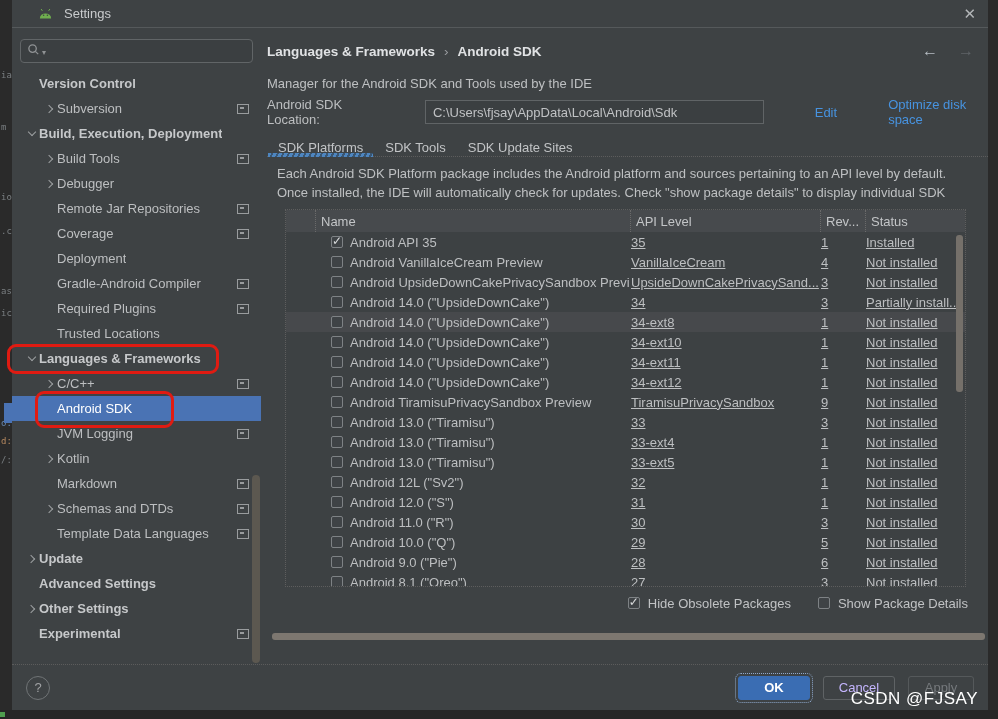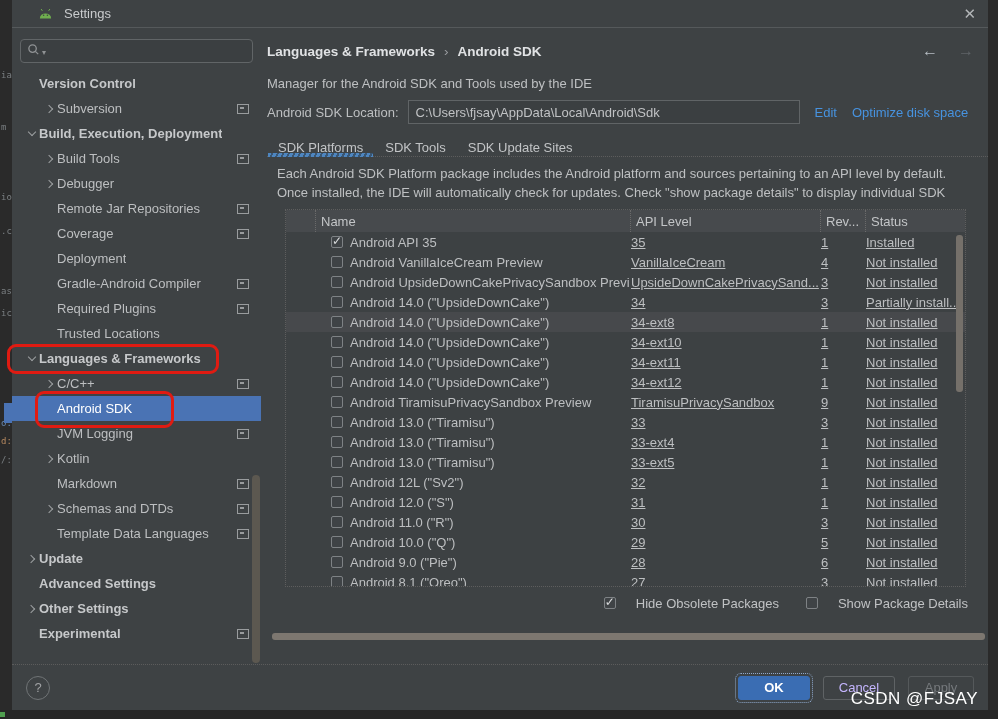--- a/index.html
+++ b/index.html
@@ -46,42 +46,42 @@
   .sidebar-vscroll{position:absolute;right:1px;top:447px;width:8px;height:188px;background:#5c5850;border-radius:4px;}
 
   
   .panel{flex:1;min-width:0;padding-left:6px;display:flex;flex-direction:column;position:relative;}
   .crumbs{display:flex;align-items:center;margin-top:13px;height:20px;font-weight:bold;color:#e0e2e4;font-size:13.5px;}
   .crumb-sep{margin:0 9px;color:#9a9da0;font-weight:normal;}
   .nav-arrows{margin-left:auto;margin-right:14px;display:flex;gap:20px;font-size:16px;font-weight:normal;}
   .arrow-back{color:#b7bec4;}
   .arrow-fwd{color:#5f6468;}
   .subtitle{margin-top:15px;color:#bec0c2;}
-  .loc-row{margin-top:9px;display:flex;align-items:center;height:24px;}
+  .loc-row{margin-top:9px;display:flex;align-items:center;height:24px;gap:36px;}
   .loc-label{margin-right:9px;}
   .loc-input{width:392px;height:24px;border:1px solid #606466;background:#3b3f41;color:#c0c2c4;display:flex;align-items:center;padding:0 7px;box-sizing:border-box;}
   .link{color:#4793e0;margin-left:15px;cursor:pointer;}
   .tabs{display:flex;margin-top:12px;border-bottom:1px dotted #5d5d5d;padding-left:0;}
   .tab{padding:4px 11px 1px;color:#c2c4c6;position:relative;}
   .tab.selected::after{content:"";position:absolute;left:1px;right:1px;bottom:-1px;height:4px;background:repeating-linear-gradient(115deg,#4e86c0 0 3px,#3a5672 3px 5px);}
   .desc{margin-top:8px;padding-left:10px;line-height:18.5px;color:#bec0c2;}
   .table{margin:7px 0 0 18px;width:681px;border:1px dotted #5e5e5e;box-sizing:border-box;background:#3d4143;position:relative;}
   .thead{display:grid;grid-template-columns:30px 315px 190px 45px 1fr;height:22px;background:#474a4d;align-items:stretch;color:#c3c5c7;}
   .thead>div{border-right:1px dotted #6a6a6a;display:flex;align-items:center;padding-left:5px;box-sizing:border-box;}
   .thead>div:last-child{border-right:none;}
   .tbody{height:354px;overflow:hidden;}
   .brow{display:grid;grid-template-columns:345px 190px 45px 1fr;height:20px;align-items:center;white-space:nowrap;}
   .brow.hl{background:#47494c;}
   .name-cell{display:flex;align-items:center;padding-left:45px;gap:7px;box-sizing:border-box;overflow:hidden;}
   .cell{overflow:hidden;padding-right:4px;text-decoration:underline;}
   .cb{width:12px;height:12px;border:1px solid #7e8285;border-radius:2px;background:#3f4346;flex:0 0 12px;position:relative;box-sizing:border-box;}
   .cb.checked::after{content:"✓";position:absolute;left:0;top:-3px;font-size:12px;color:#d8dadb;}
   .table-vscroll{position:absolute;right:2px;top:25px;width:7px;height:157px;background:#75706a;border-radius:3px;}
   .options{display:flex;justify-content:flex-end;gap:27px;align-items:center;margin-top:5px;height:22px;padding-right:20px;}
-  .opt{display:flex;align-items:center;gap:20px;color:#c0c2c4;}
+  .opt{display:flex;align-items:center;gap:8px;color:#c0c2c4;}
   .hscroll{margin:19px 0 0 5px;width:713px;height:7px;background:#7d7770;border-radius:3px;}
 
   
   .footer{flex:0 0 45px;border-top:1px dotted #5c5c5c;display:flex;align-items:center;padding:0 14px;}
   .help-btn{width:22px;height:22px;border-radius:50%;border:1px solid #707476;color:#a0a2a4;display:flex;align-items:center;justify-content:center;font-size:13px;}
   .btns{margin-left:auto;display:flex;gap:13px;}
   .btn{min-width:72px;height:24px;border-radius:3px;display:flex;align-items:center;justify-content:center;box-sizing:border-box;padding:0 10px;}
   .btn.ok{background:#3a6db3;border:1px solid #3a6db3;color:#fff;font-weight:bold;outline:1px dotted #8fa9cc;outline-offset:2px;}
   .btn.cancel{border:1px solid #5f6365;color:#c4b5fd;background:transparent;text-align:center;}
   .btn.apply{border:1px solid #55595b;color:#75797c;min-width:66px;}

